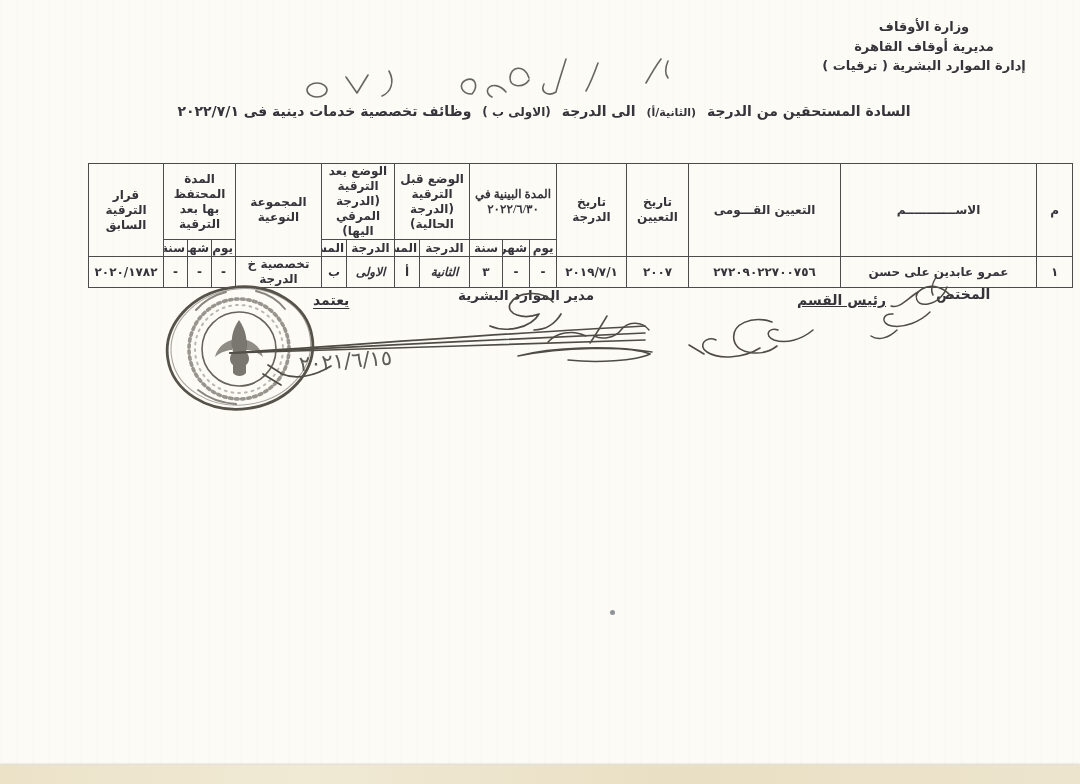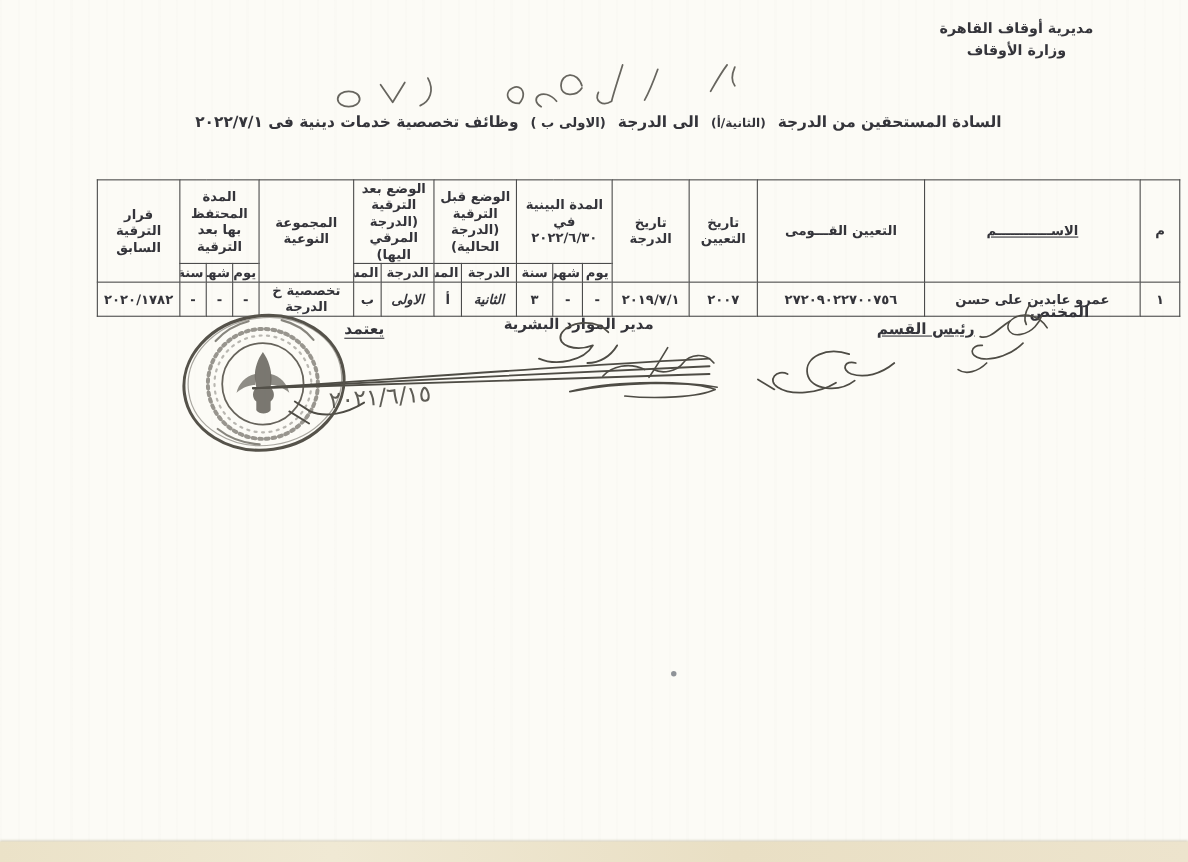--- a/index.html
+++ b/index.html
@@ -37,23 +37,23 @@
     border:1.5px solid #4c4c4c;
     text-align:center; vertical-align:middle;
     font-weight:bold; padding:0 2px;
     white-space:pre-line; overflow:hidden;
     font-size:12px; line-height:1.25;
   }
   tr.hrow1 th{height:46px;}
   tr.hrow2 th{height:16px;}
   tr.drow  td{height:29px;}
   th.h-serial{vertical-align:top; padding-top:3px;}
-  th.h-name{font-size:13.5px;text-decoration:underline;}
+  th.h-name{font-size:13.5px;}
   th.h-natid{font-size:13px;}
-  th.h-interim{font-size:11.5px;}
+  th.h-interim{font-size:11.5px;font-family:Liberation Serif, serif;}
   th.h-before{font-size:9.5px; line-height:1.3;}
   th.h-after{font-size:9px; line-height:1.25;}
   th.h-retained{font-size:11.5px;margin-top:20px;}
   th.sub-dmy{font-size:9px;}
   th.sub-grade{font-size:10.5px;}
   th.sub-level{font-size:7px; letter-spacing:0;}
   td.c-name{text-align:right; padding-right:12px; font-size:13px;}
   td.c-natid{letter-spacing:1.5px; font-size:12px;}
   td.c-grade{font-size:13px;font-style:italic;}
   .sig-label{
@@ -71,22 +71,23 @@
   .speck{position:absolute; border-radius:50%;}
   .speck1{left:610px; top:610px; width:5px; height:5px; background:#6b7078; opacity:.75;}
   .speck2{left:855px; top:767px; width:4px; height:5px; background:#43462f; opacity:.85;}
 </style>
 </head>
 <body>
 
 <div class="page">
 
   <div class="letterhead">
+    <div>وزارة الأوقاف</div>
     <div>مديرية أوقاف القاهرة</div>
-    <div>وزارة الأوقاف</div>
+    <div>إدارة الموارد البشرية ( ترقيات )</div>
   </div>
 
   <div class="doc-title">
     <span class="seg">السادة المستحقين من الدرجة</span>
     <span class="seg small">(الثانية/أ)</span>
     <span class="seg">الى الدرجة</span>
     <span class="seg small2">(الاولى ب )</span>
     <span class="seg">وظائف تخصصية خدمات دينية فى ٢٠٢٢/٧/١</span>
   </div>
 
@@ -160,21 +161,21 @@
       <td>ب</td>
       <td>تخصصية خ الدرجة</td>
       <td>-</td>
       <td>-</td>
       <td>-</td>
       <td>٢٠٢٠/١٧٨٢</td>
     </tr>
   </tbody>
     </table>
 
-  <div class="sig-label" style="left:936px; top:276px;">المختص</div>
+  <div class="sig-label" style="left:936px; top:286px;">المختص</div>
   <div class="sig-label" style="left:797px; top:292px;text-decoration:underline;">رئيس القسم</div>
   <div class="sig-label" style="left:458px; top:287px; font-size:13.5px;">مدير الموارد البشرية</div>
   <div class="sig-label sig-approve" style="left:313px; top:292px;">يعتمد</div>
 
   <div class="hand-date">٢٠٢١/٦/١٥</div>
 
   <svg class="overlay" width="1080" height="784" viewBox="0 0 1080 784">
     <g stroke="#4e4c45" fill="none" stroke-linecap="round" stroke-linejoin="round">
 
       <g stroke-width="1.6" opacity=".85">

